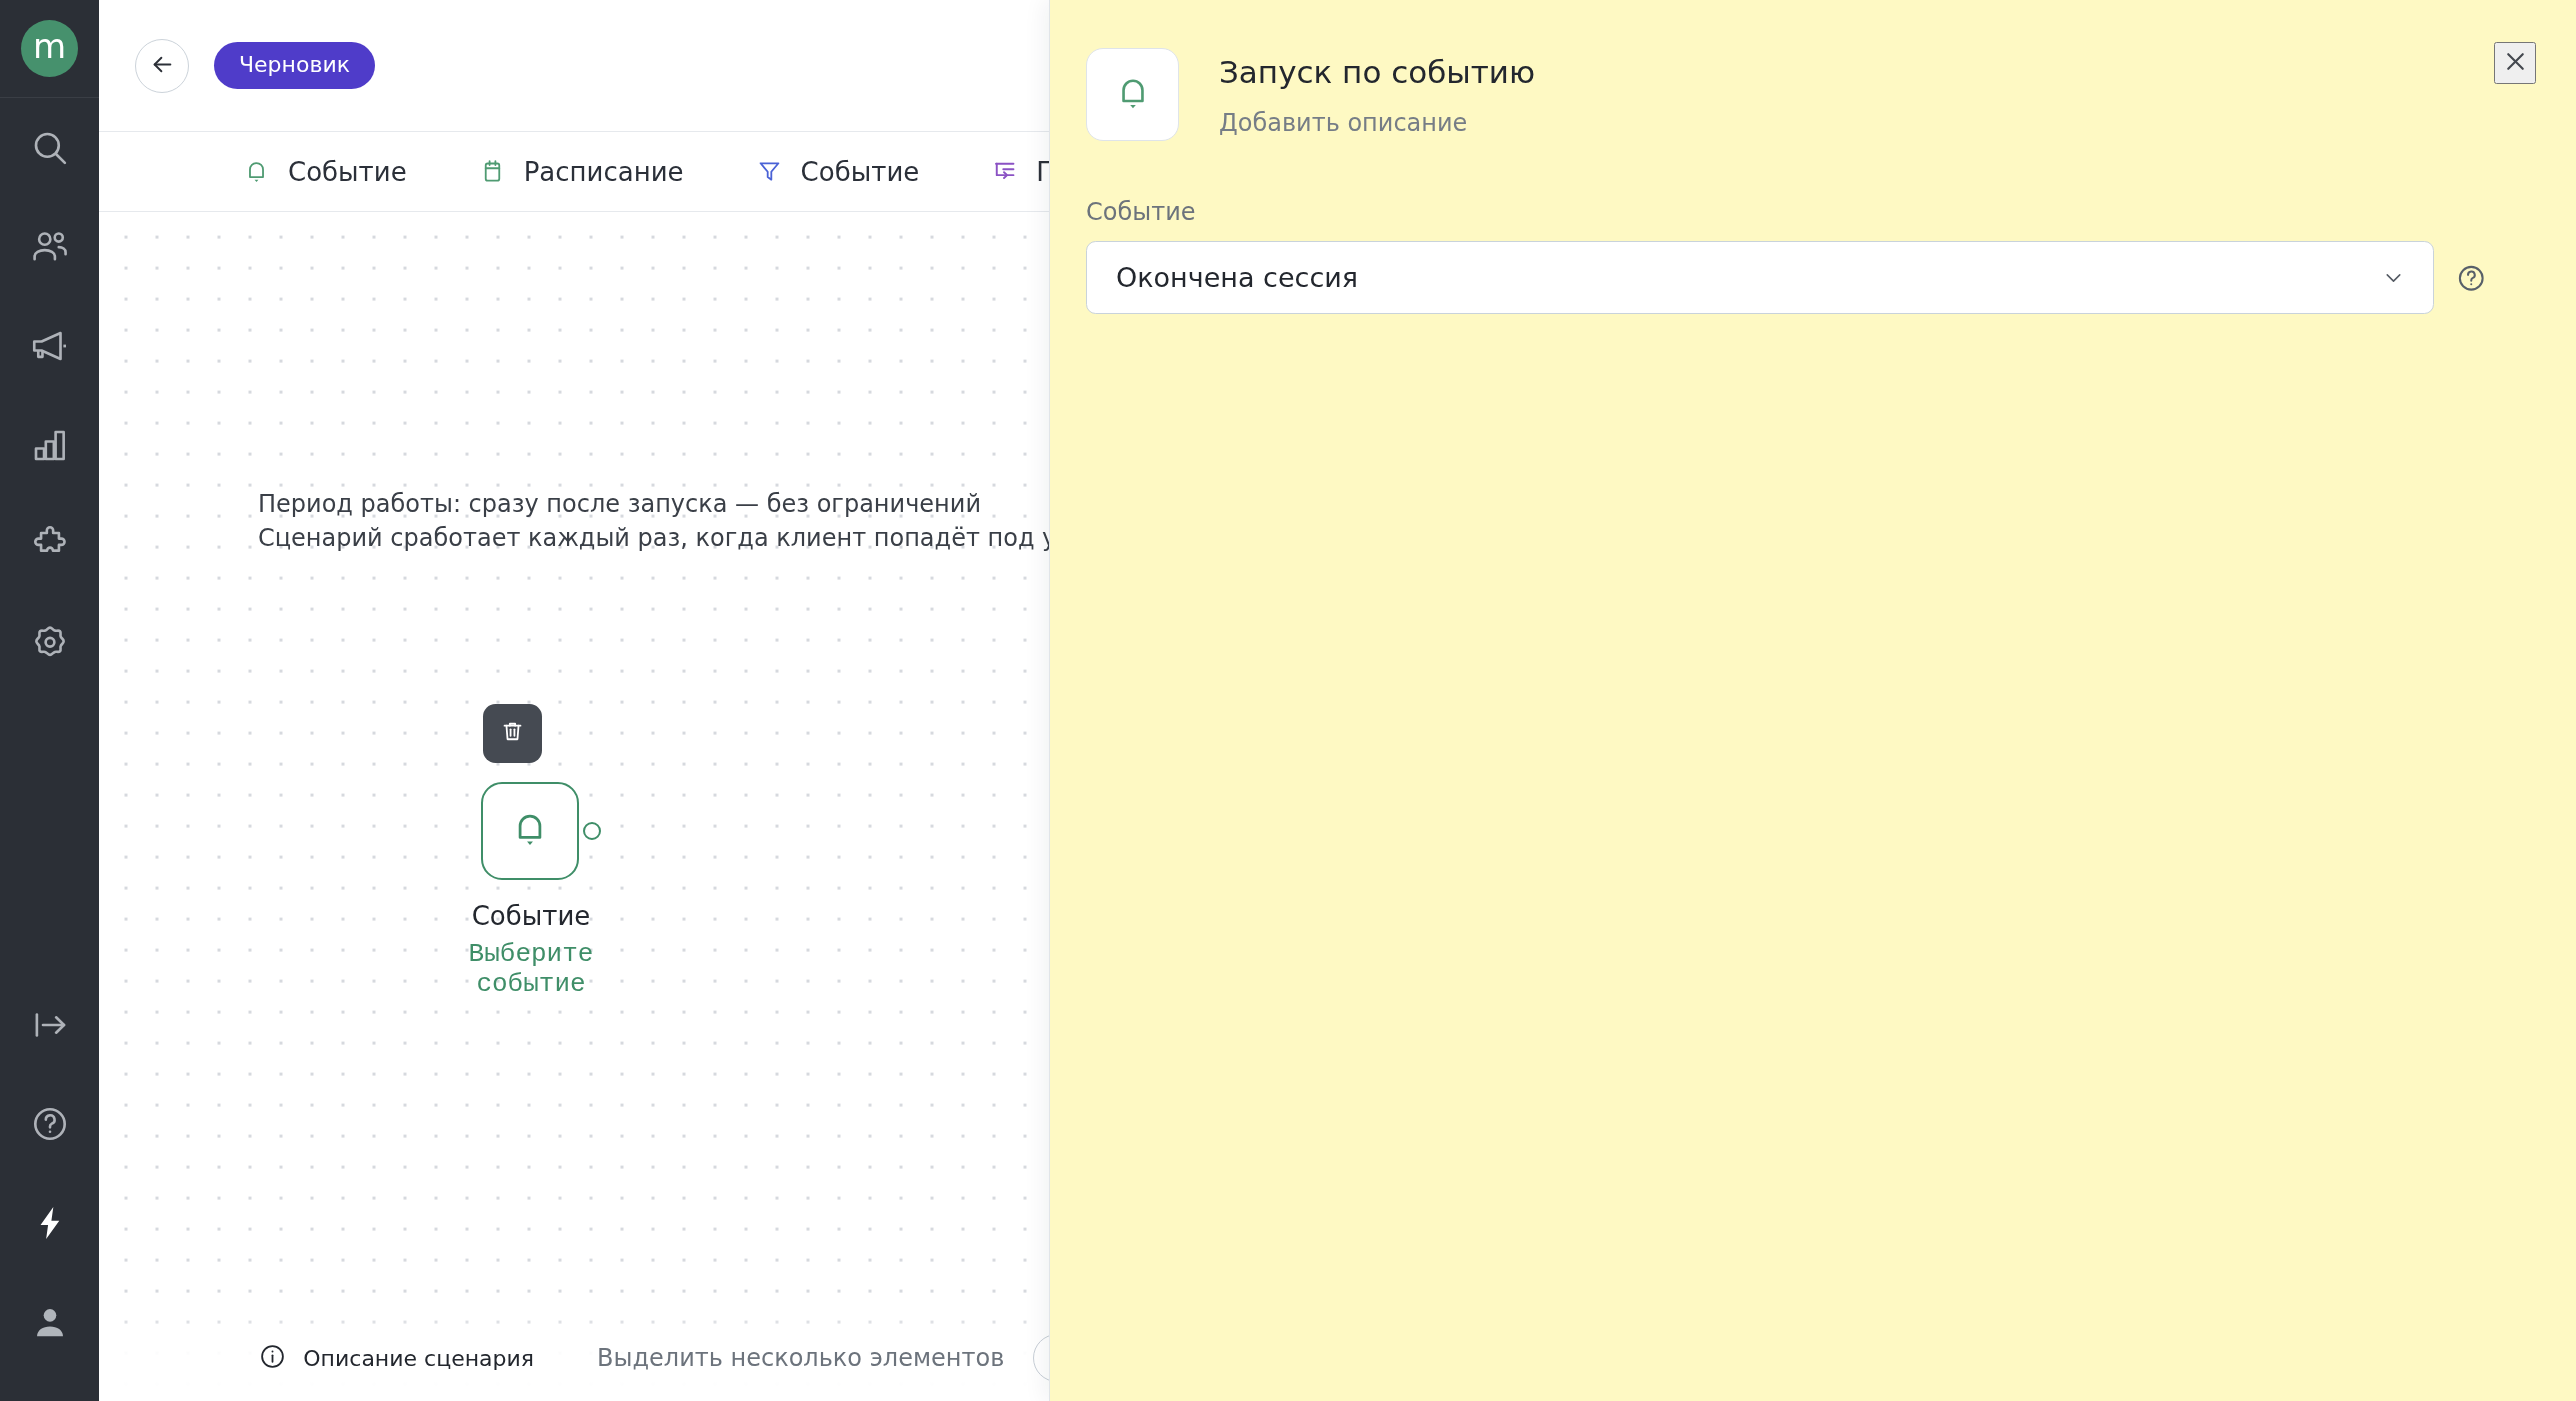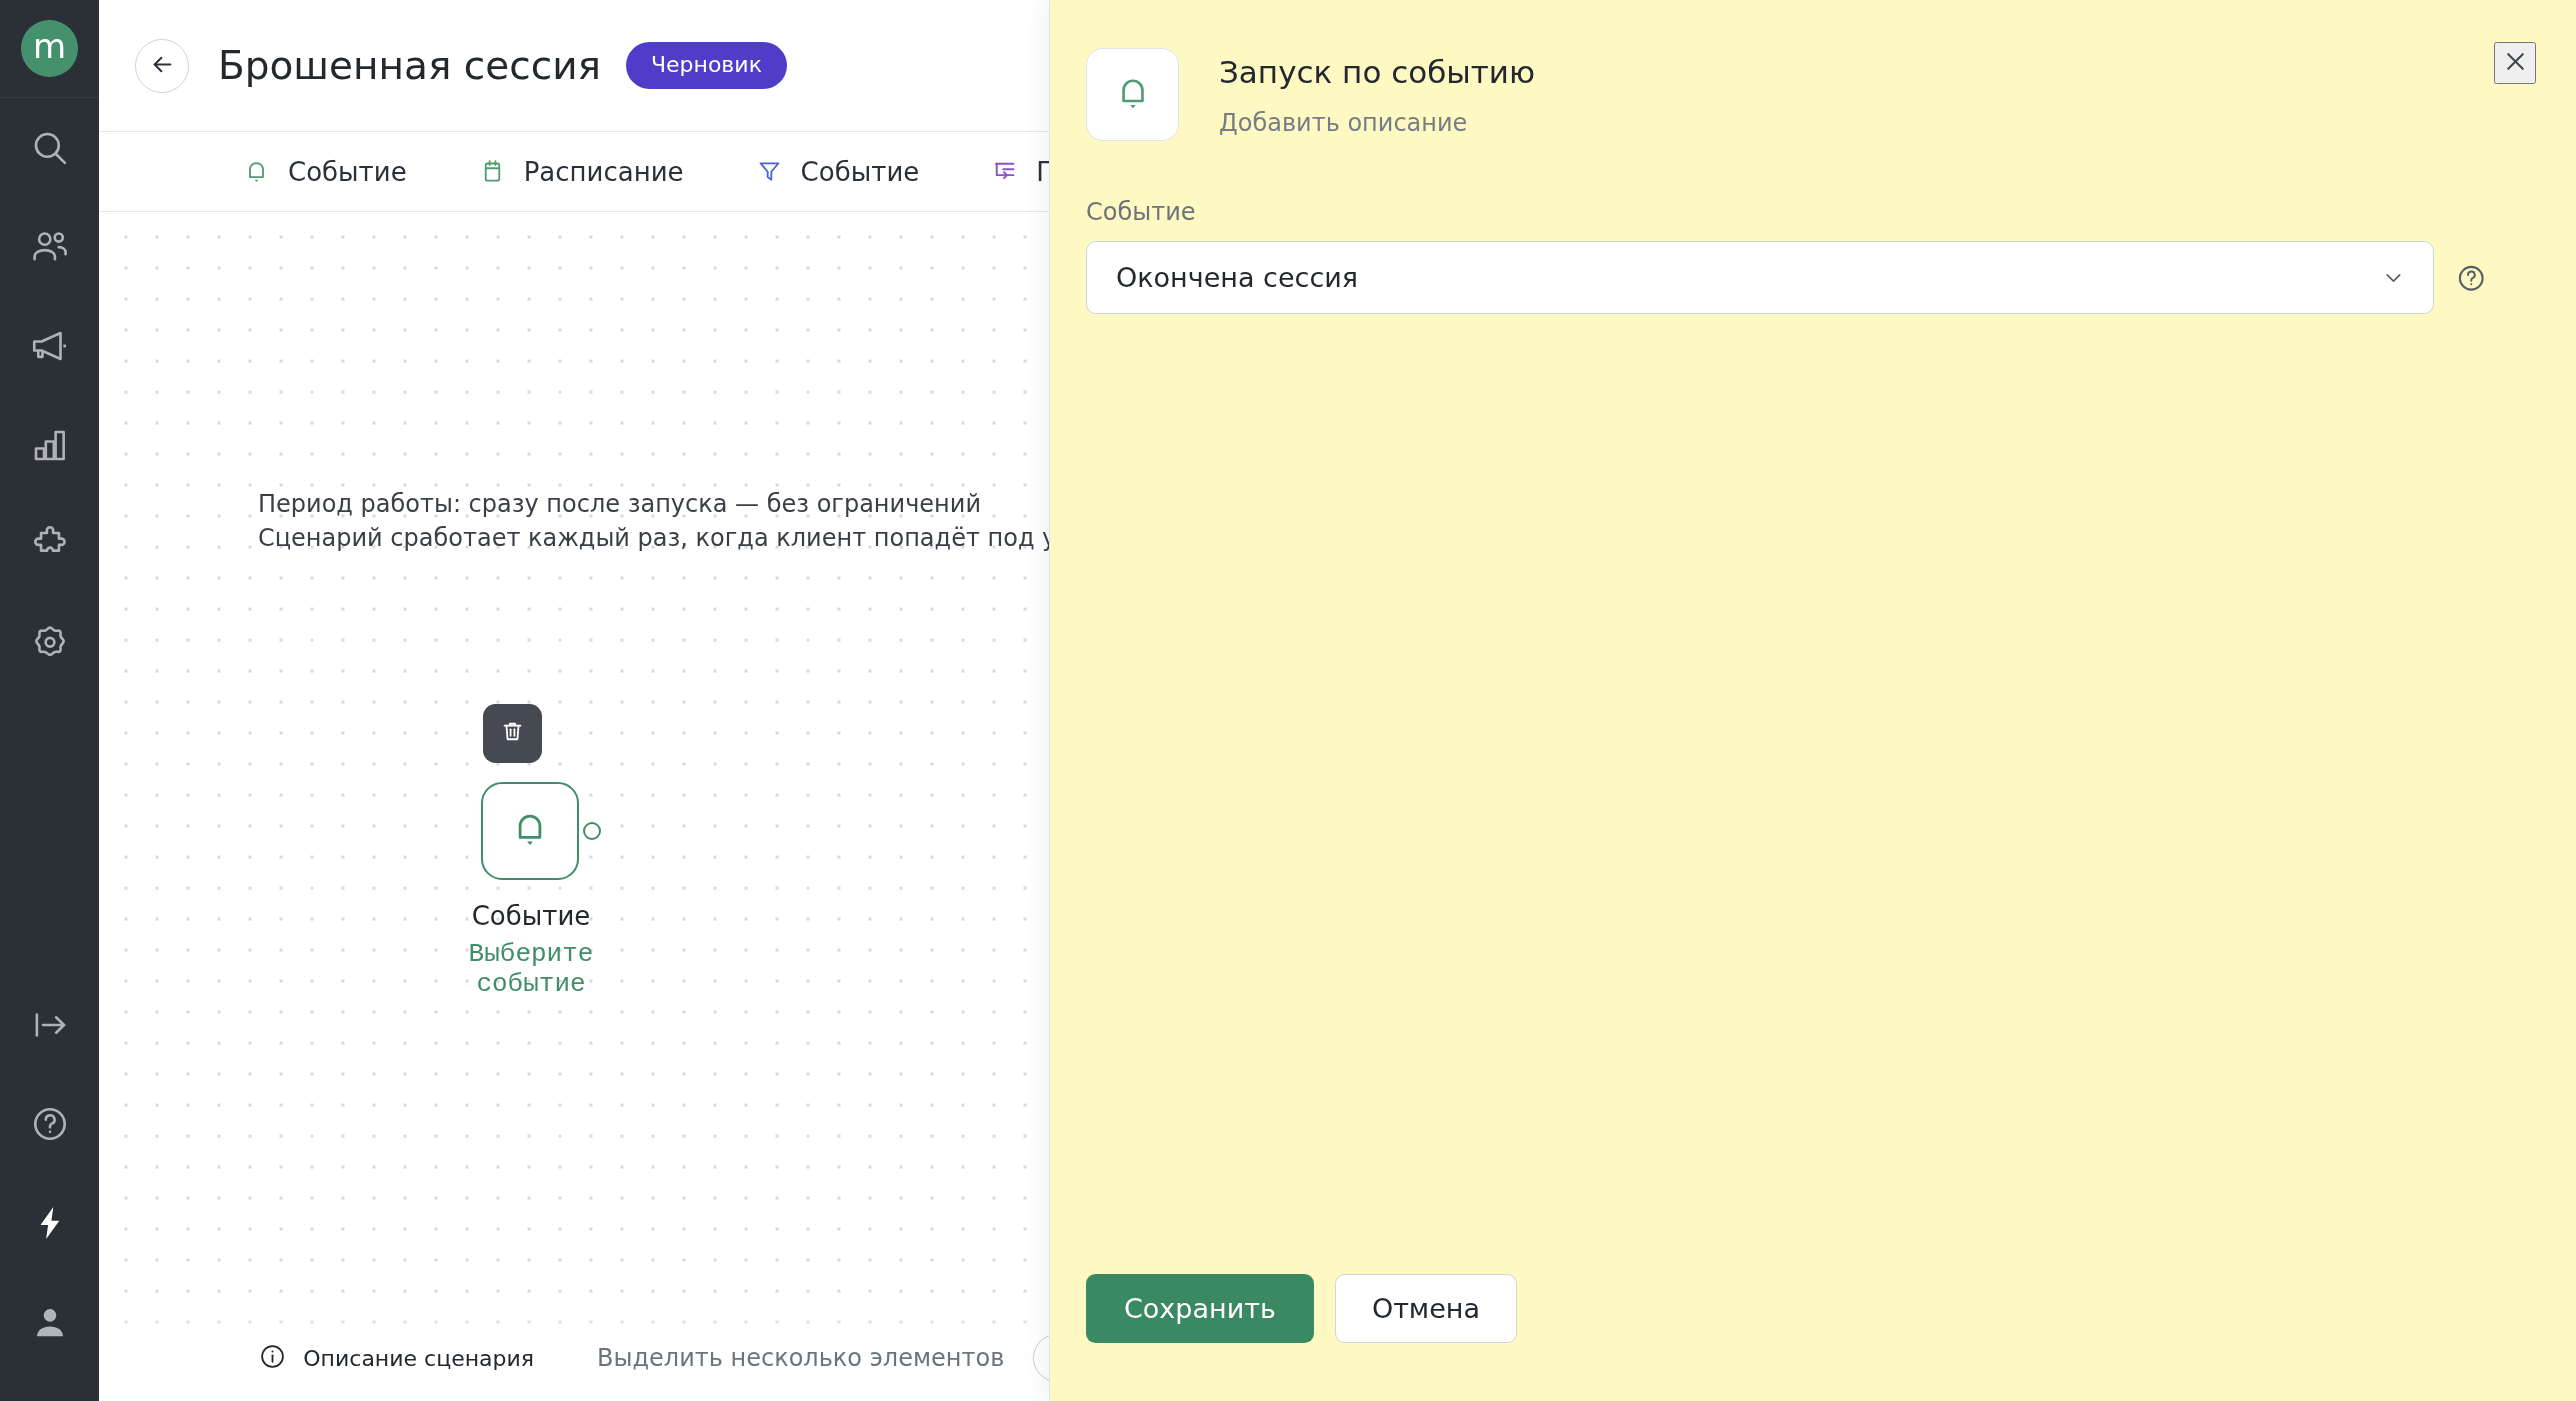--- a/index.html
+++ b/index.html
@@ -349,21 +349,20 @@
 
     <header class="topbar">
       <button class="back-btn">
         <span>
           <svg width="27" height="27" viewBox="0 0 24 24" fill="none" stroke="currentColor" stroke-width="1.7" stroke-linecap="round" stroke-linejoin="round">
             <line x1="19" y1="12" x2="5" y2="12"></line>
               <polyline points="11,6 5,12 11,18"></polyline>
           </svg>
         </span>
       </button>
-      <h1 class="page-title">Брошенная сессия</h1>
       <span class="badge">Черновик</span>
     </header>
 
     <div class="tabstrip">
       <div class="tab">
         <span class="tab-ico">
           <svg width="29" height="29" viewBox="0 0 24 24" fill="none" stroke="#4f9b72" stroke-width="1.5" stroke-linejoin="round">
             <path d="M6.6 16.6V10.4a5.4 5.4 0 1 1 10.8 0v6.2z"></path>
             <path d="M10.4 18.8h3.2l-1.6 1.9z" fill="#4f9b72" stroke="none"></path>
           </svg>
@@ -502,20 +501,16 @@
         <span class="help-ico">
           <svg width="32.5" height="32.5" viewBox="0 0 24 24" fill="none" stroke="currentColor" stroke-width="1.5" stroke-linecap="round">
             <circle cx="12" cy="12" r="8.4"></circle>
             <path d="M9.6 9.5a2.5 2.5 0 1 1 3.3 2.4c-.6.3-.9.8-.9 1.5v.4"></path>
             <circle cx="12" cy="16.4" r="0.75" fill="currentColor" stroke="none"></circle>
           </svg>
         </span>
       </div>
     </div>
 
-    <div class="panel-foot">
-      <button class="btn-primary">Сохранить</button>
-      <button class="btn-secondary">Отмена</button>
-    </div>
   </aside>
 
 </div>
 
 
 </body></html>

